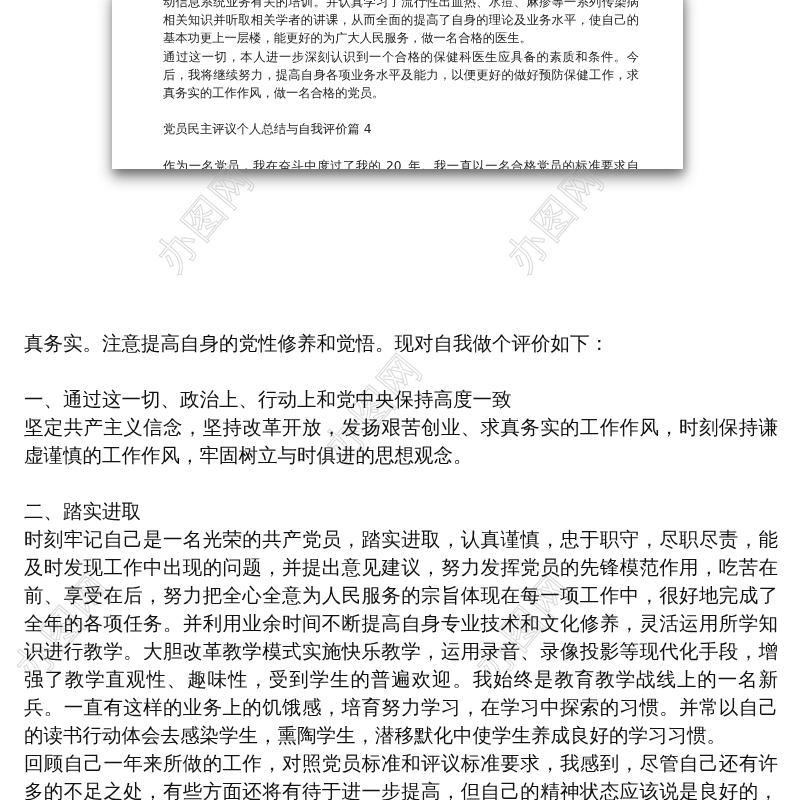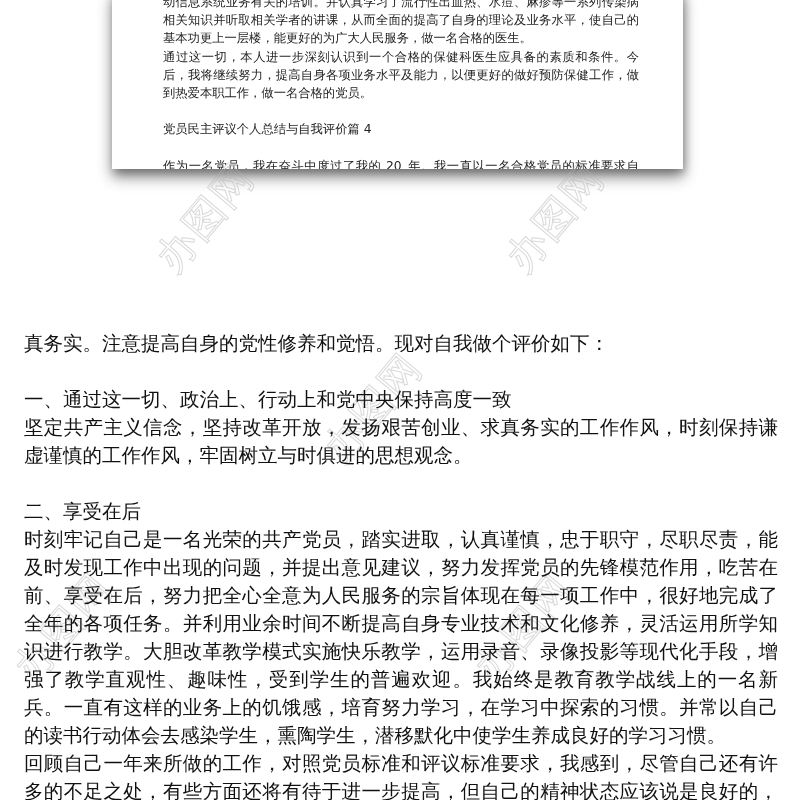--- a/index.html
+++ b/index.html
@@ -71,36 +71,36 @@
     .main-text .blank {
       height: 28px;
     }
   </style>
 </head>
 <body>
 
 <div class="page-card">
   <div class="card-text">
     <p>动信息系统业务有关的培训。并认真学习了流行性出血热、水痘、麻疹等一系列传染病相关知识并听取相关学者的讲课，从而全面的提高了自身的理论及业务水平，使自己的基本功更上一层楼，能更好的为广大人民服务，做一名合格的医生。</p>
-    <p>通过这一切，本人进一步深刻认识到一个合格的保健科医生应具备的素质和条件。今后，我将继续努力，提高自身各项业务水平及能力，以便更好的做好预防保健工作，做到热爱本职工作，做一名合格的党员。</p>
+    <p>通过这一切，本人进一步深刻认识到一个合格的保健科医生应具备的素质和条件。今后，我将继续努力，提高自身各项业务水平及能力，以便更好的做好预防保健工作，求真务实的工作作风，做一名合格的党员。</p>
     <div class="blank"></div>
     <p>党员民主评议个人总结与自我评价篇 4</p>
     <div class="blank"></div>
     <p>作为一名党员，我在奋斗中度过了我的 20_年。我一直以一名合格党员的标准要求自己，求</p>
   </div>
 </div>
 
 <div class="watermark" style="left:142px; top:190px;">办图网</div>
 <div class="watermark" style="left:492px; top:190px;">办图网</div>
 <div class="watermark" style="left:310px; top:380px;">办图网</div>
 <div class="watermark" style="left:0px; top:600px;">办图网</div>
 <div class="watermark" style="left:460px; top:600px;">办图网</div>
 
 <div class="main-text">
   <p>真务实。注意提高自身的党性修养和觉悟。现对自我做个评价如下：</p>
   <div class="blank"></div>
   <p>一、通过这一切、政治上、行动上和党中央保持高度一致</p>
   <p>坚定共产主义信念，坚持改革开放，发扬艰苦创业、求真务实的工作作风，时刻保持谦虚谨慎的工作作风，牢固树立与时俱进的思想观念。</p>
   <div class="blank"></div>
-  <p>二、享受在后</p>
+  <p>二、踏实进取</p>
   <p>时刻牢记自己是一名光荣的共产党员，踏实进取，认真谨慎，忠于职守，尽职尽责，能及时发现工作中出现的问题，并提出意见建议，努力发挥党员的先锋模范作用，吃苦在前、享受在后，努力把全心全意为人民服务的宗旨体现在每一项工作中，很好地完成了全年的各项任务。并利用业余时间不断提高自身专业技术和文化修养，灵活运用所学知识进行教学。大胆改革教学模式实施快乐教学，运用录音、录像投影等现代化手段，增强了教学直观性、趣味性，受到学生的普遍欢迎。我始终是教育教学战线上的一名新兵。一直有这样的业务上的饥饿感，培育努力学习，在学习中探索的习惯。并常以自己的读书行动体会去感染学生，熏陶学生，潜移默化中使学生养成良好的学习习惯。</p>
   <p>回顾自己一年来所做的工作，对照党员标准和评议标准要求，我感到，尽管自己还有许多的不足之处，有些方面还将有待于进一步提高，但自己的精神状态应该说是良好的，工作作风</p>
 </div>
 
 </body></html>

